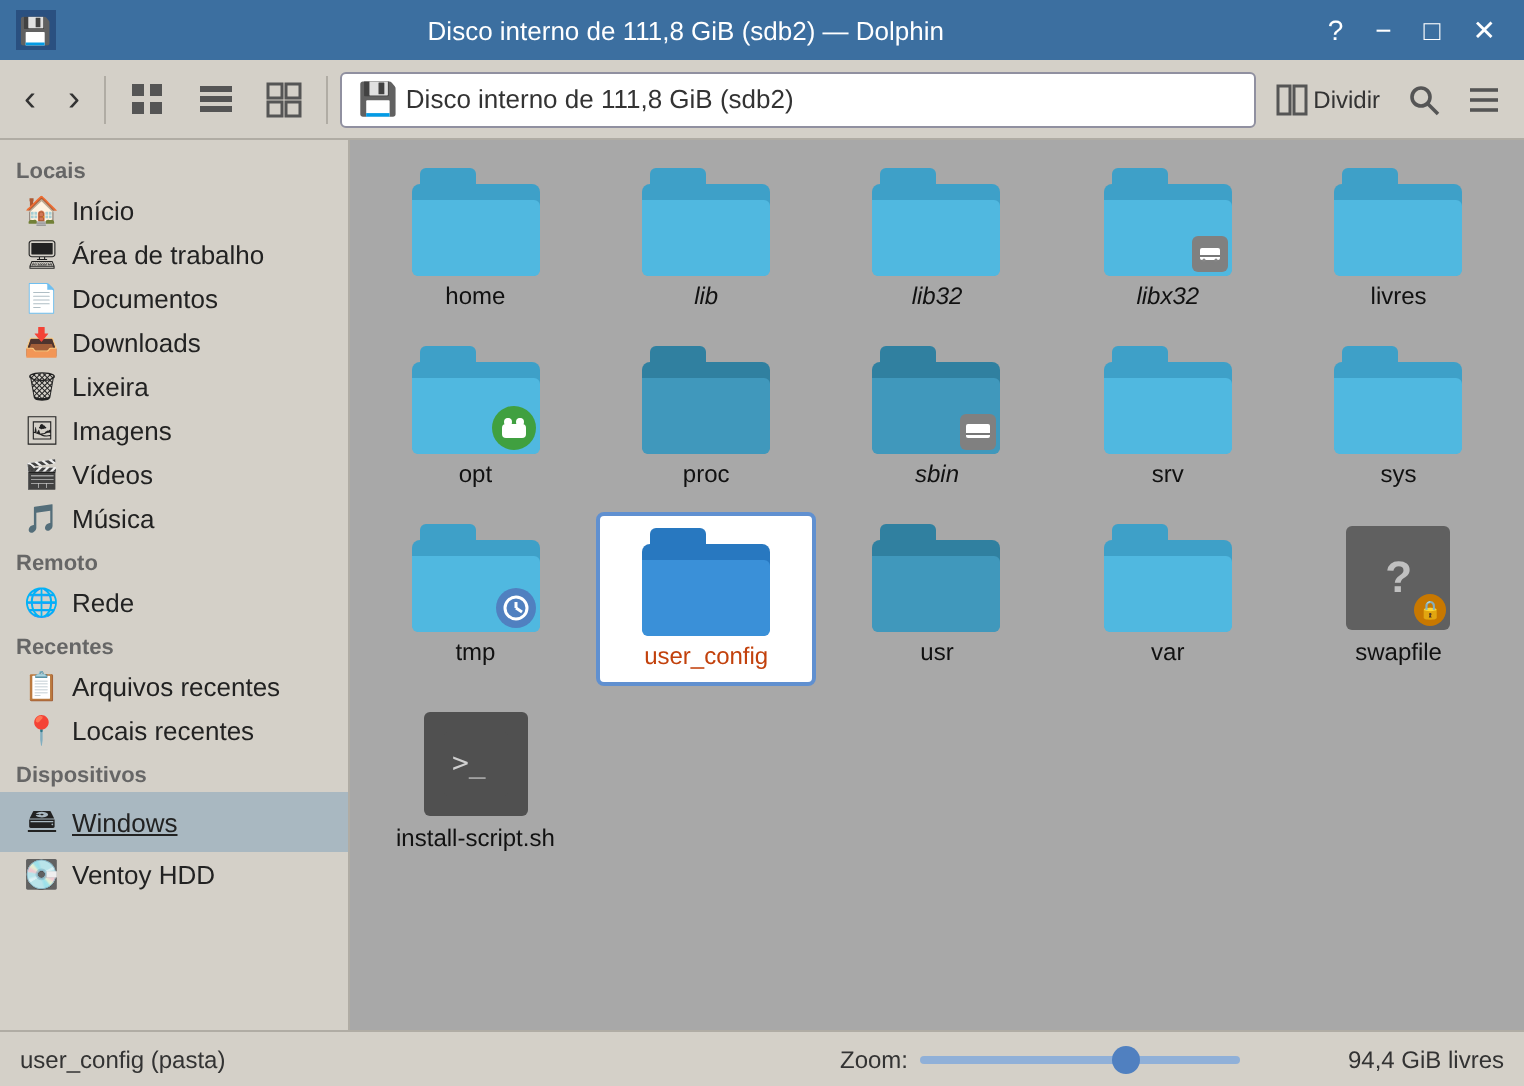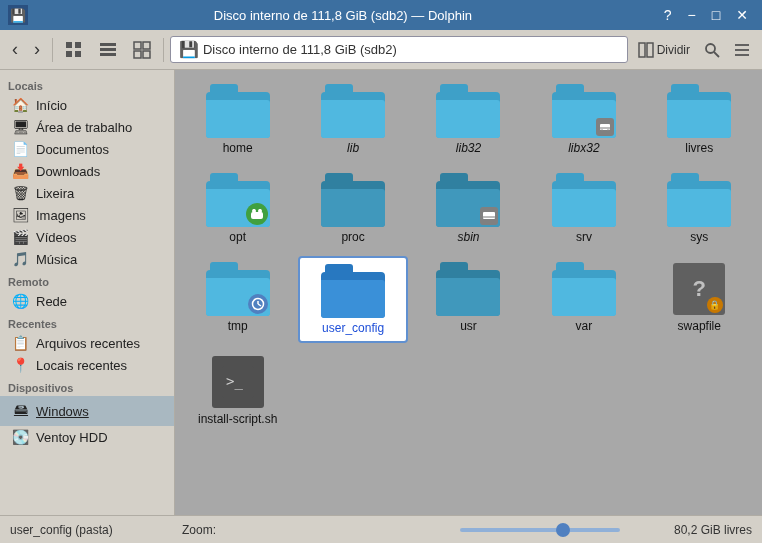--- a/index.html
+++ b/index.html
@@ -45,21 +45,21 @@
     .file-name.italic { font-style: italic; }
 
     .file-icon { width: 64px; height: 54px; position: relative; display: flex; align-items: center; justify-content: center; }
     .script-file { width: 52px; height: 52px; background: #505050; border-radius: 3px; display: flex; align-items: center; justify-content: center; color: #d0d0d0; font-size: 10px; font-family: monospace; position: relative; }
     .swap-file { width: 52px; height: 52px; background: #606060; border-radius: 3px; display: flex; flex-direction: column; align-items: center; justify-content: center; gap: 2px; position: relative; }
     .swap-question { color: #c0c0c0; font-size: 22px; font-weight: bold; }
     .swap-lock-badge { position: absolute; bottom: 2px; right: 2px; width: 16px; height: 16px; background: #c87800; border-radius: 50%; display: flex; align-items: center; justify-content: center; font-size: 9px; color: white; }
 
     
     .statusbar { background: #d4d0c8; border-top: 1px solid #b0aca4; height: 28px; display: flex; align-items: center; padding: 0 10px; gap: 12px; font-size: 12px; color: #333; flex-shrink: 0; }
-    .zoom-area { display: flex; align-items: center; gap: 6px; flex: 1; justify-content: space-between; }
+    .zoom-area { display: flex; align-items: center; gap: 6px; flex: 1; justify-content: flex-end; }
     .zoom-label { font-size: 12px; }
     .zoom-slider { width: 160px; height: 4px; background: #90b0d8; border-radius: 2px; position: relative; }
     .zoom-thumb { width: 14px; height: 14px; background: #5080c0; border-radius: 50%; position: absolute; top: -5px; left: 60%; }
     .status-left { min-width: 160px; }
     .status-right { min-width: 120px; text-align: right; }
   </style>
 </head>
 <body>
 
 <div class="titlebar">
@@ -330,21 +330,21 @@
         </div>
         <div class="file-name">tmp</div>
       </div>
 
       <div class="file-item selected" style="background:white; border:2px solid #6090d0; border-radius:4px;">
         <div class="folder-icon">
           <div class="folder-tab" style="background:#2878c0;"></div>
           <div class="folder-back" style="background:#2878c0;"></div>
           <div class="folder-front" style="background:#3a90d8;"></div>
         </div>
-        <div class="file-name" style="color:#1d4ed8;">user_config</div>
+        <div class="file-name" style="color:#c2410c;">user_config</div>
       </div>
 
       <div class="file-item">
         <div class="folder-icon">
           <div class="folder-tab" style="background:#3080a0;"></div>
           <div class="folder-back" style="background:#3080a0;"></div>
           <div class="folder-front" style="background:#4098bc;"></div>
         </div>
         <div class="file-name">usr</div>
       </div>
@@ -385,14 +385,14 @@
 </div>
 
 <div class="statusbar">
   <div class="status-left">user_config (pasta)</div>
   <div class="zoom-area">
     <span class="zoom-label">Zoom:</span>
     <div class="zoom-slider">
       <div class="zoom-thumb"></div>
     </div>
   </div>
-  <div class="status-right">80,2 GiB livres</div>
+  <div class="status-right">94,4 GiB livres</div>
 </div>
 
 </body></html>

